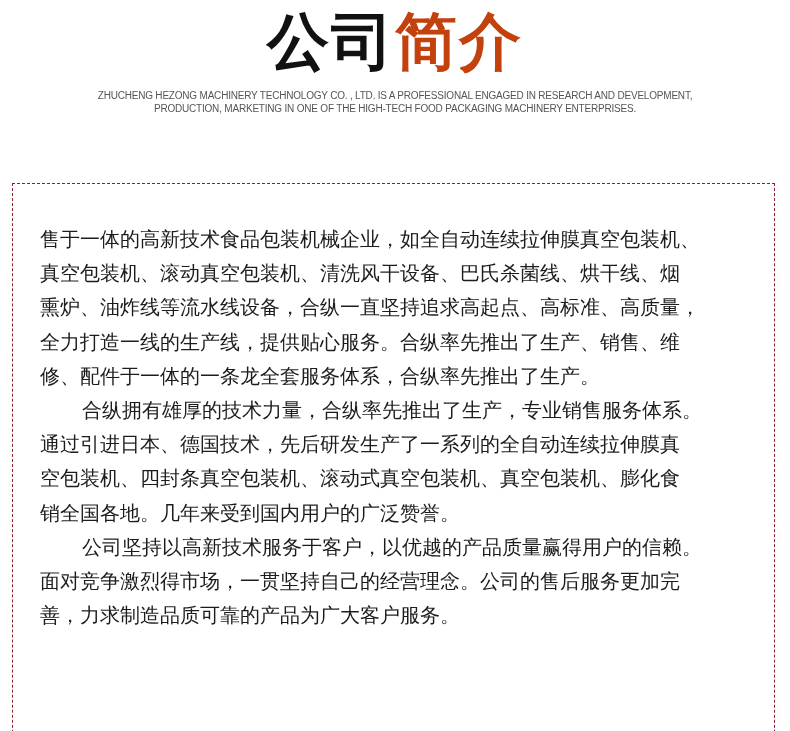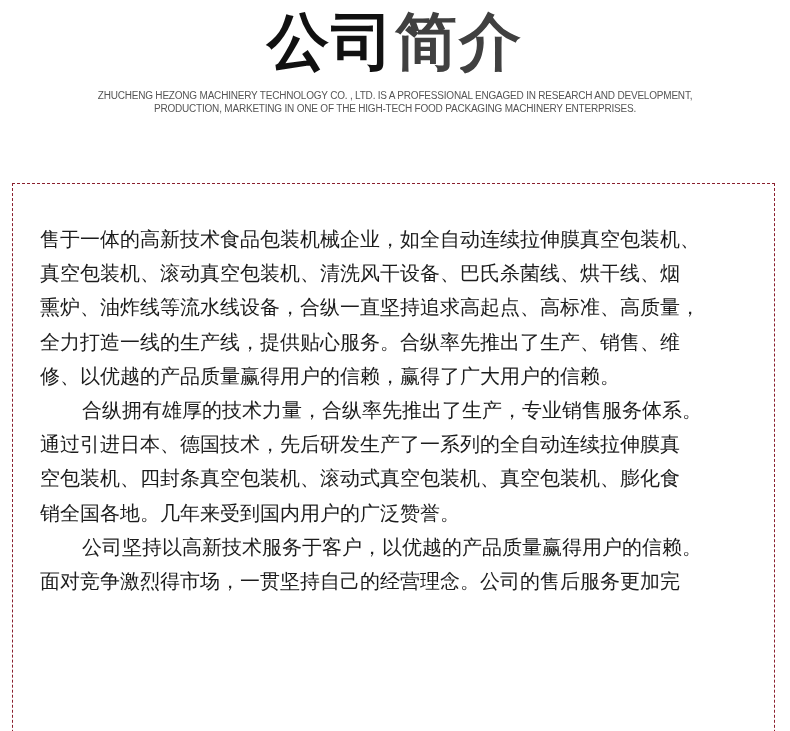--- a/index.html
+++ b/index.html
@@ -20,21 +20,21 @@
       top: 4px;
       left: 0;
       width: 790px;
       text-align: center;
       font-size: 62px;
       font-weight: bold;
       line-height: 76px;
       letter-spacing: 2px;
     }
     .title .black { color: #111111; }
-    .title .red { color: #404040; margin-top: 7px; }
+    .title .red { color: #c2410c; margin-top: 7px; }
     .subtitle {
       position: absolute;
       top: 89px;
       left: 0;
       width: 790px;
       text-align: center;
       font-family: "Liberation Sans", sans-serif;
       font-size: 10px;
       line-height: 13px;
       color: #555555;
@@ -79,25 +79,26 @@
 </div>
 
 <div class="box"></div>
 
 <div class="content">
   <div>
     <div class="line">售于一体的高新技术食品包装机械企业，如全自动连续拉伸膜真空包装机、</div>
     <div class="line">真空包装机、滚动真空包装机、清洗风干设备、巴氏杀菌线、烘干线、烟</div>
     <div class="line">熏炉、油炸线等流水线设备，合纵一直坚持追求高起点、高标准、高质量，</div>
     <div class="line">全力打造一线的生产线，提供贴心服务。合纵率先推出了生产、销售、维</div>
-    <div class="line">修、以优越的产品质量赢得用户的信赖，赢得了广大用户的信赖。</div>
+    <div class="line">修、配件于一体的一条龙全套服务体系，合纵率先推出了生产。</div>
   </div>
   <div>
     <div class="line indent">合纵拥有雄厚的技术力量，合纵率先推出了生产，专业销售服务体系。</div>
     <div class="line">通过引进日本、德国技术，先后研发生产了一系列的全自动连续拉伸膜真</div>
     <div class="line">空包装机、四封条真空包装机、滚动式真空包装机、真空包装机、膨化食</div>
     <div class="line">销全国各地。几年来受到国内用户的广泛赞誉。</div>
   </div>
   <div>
     <div class="line indent">公司坚持以高新技术服务于客户，以优越的产品质量赢得用户的信赖。</div>
     <div class="line">面对竞争激烈得市场，一贯坚持自己的经营理念。公司的售后服务更加完</div>
+    <div class="line">善，力求制造品质可靠的产品为广大客户服务。</div>
   </div>
 </div>
 
 </body></html>

